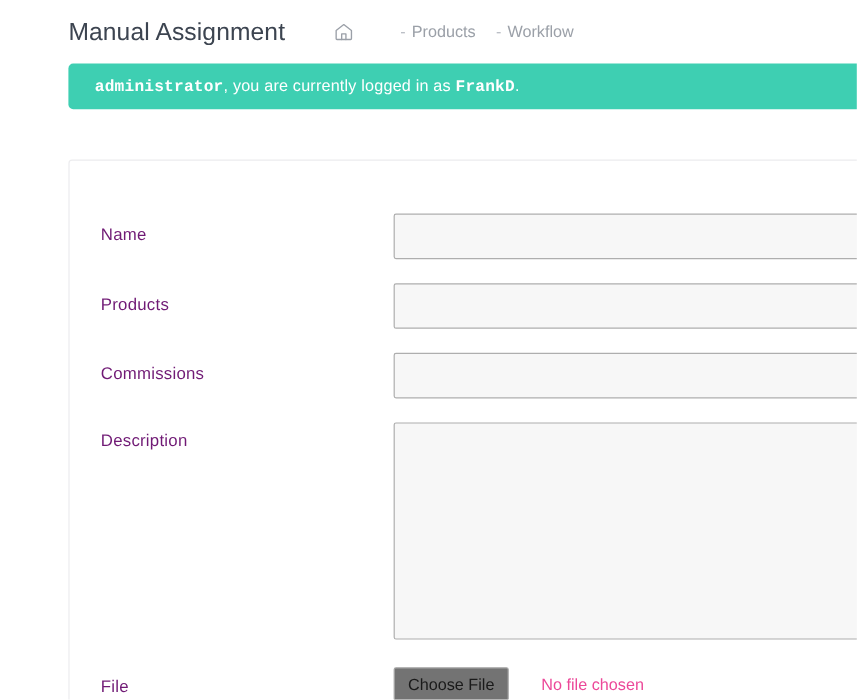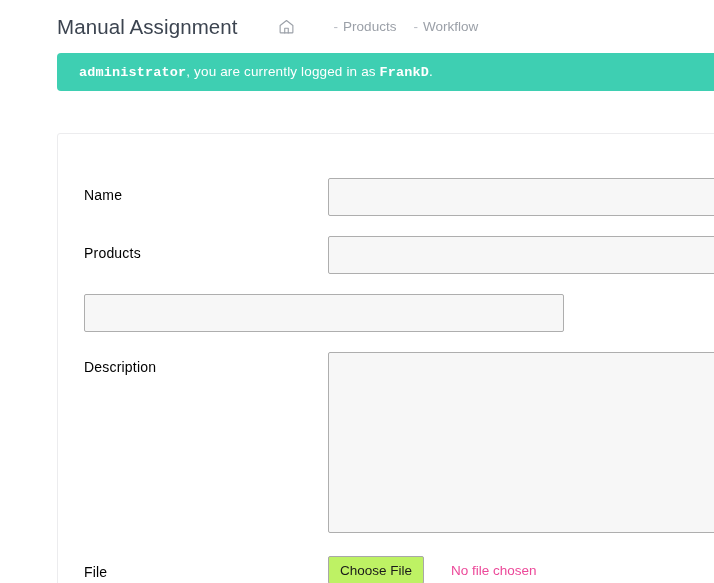--- a/index.html
+++ b/index.html
@@ -119,21 +119,21 @@
   .form-row.r-name      { margin-top: 18px; }
   .form-row.r-billable  { margin-top: 20px; }
   .form-row.r-comm      { margin-top: 20px; }
   .form-row.r-desc      { margin-top: 20px; }
   .form-row.r-file      { margin-top: 22px; }
 
   .form-label {
     width: 244px;
     flex: 0 0 244px;
     font-size: 14px;
-    color: #000000;
+    color: #701a75;
     letter-spacing: 0.2px;
     padding-top: 9px;
     box-sizing: border-box;
   }
   .form-label.desc-label { padding-top: 7px; }
   .form-label.file-label { padding-top: 9px; }
 
   .form-control-wrap {
     flex: 1 1 auto;
     min-width: 0;
@@ -174,21 +174,21 @@
     display: flex;
     align-items: center;
     padding-top: 1px;
   }
   .choose-file-btn {
     display: inline-flex;
     align-items: center;
     justify-content: center;
     height: 26px;
     padding: 0 11px;
-    background: #bef264;
+    background: #737373;
     border: 1px solid #a8a8a8;
     border-radius: 2px;
     font-family: "Liberation Sans", sans-serif;
     font-size: 13.5px;
     color: #1a1a1a;
     cursor: default;
     white-space: nowrap;
   }
   .no-file-text {
     margin-left: 27px;
@@ -240,20 +240,21 @@
       </div>
 
       <div class="form-row r-billable">
         <div class="form-label">Products</div>
         <div class="form-control-wrap">
           <input class="text-input" type="text" placeholder="" style="">
         </div>
       </div>
 
       <div class="form-row r-comm">
+        <div class="form-label">Commissions</div>
         <div class="form-control-wrap">
           <input class="text-input" type="text" placeholder="" style="">
         </div>
       </div>
 
       <div class="form-row r-desc">
         <div class="form-label desc-label">Description</div>
         <div class="form-control-wrap">
           <textarea class="textarea-input" placeholder="" style=""></textarea>
         </div>

